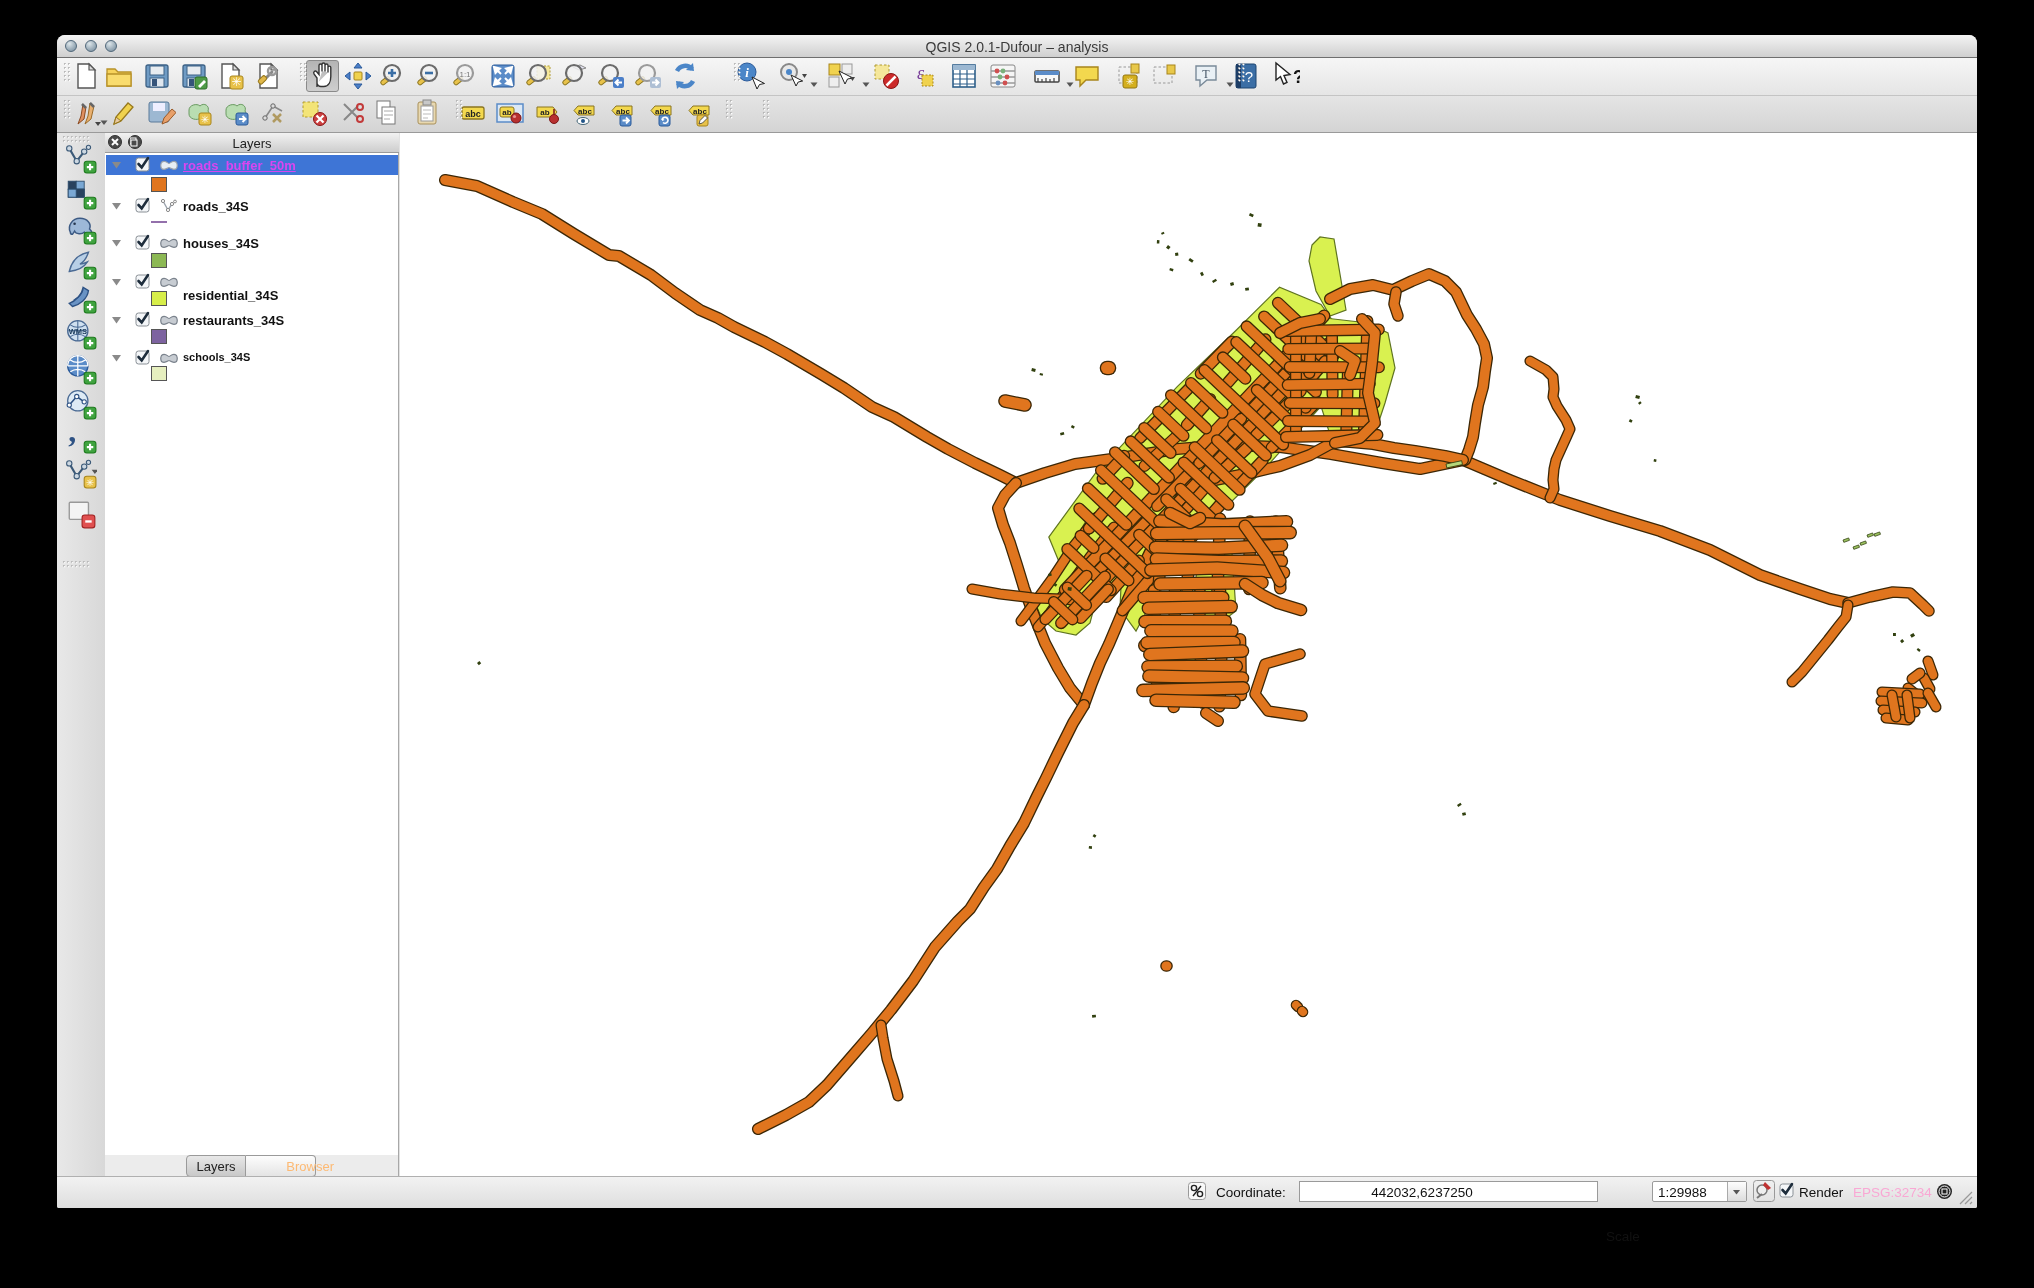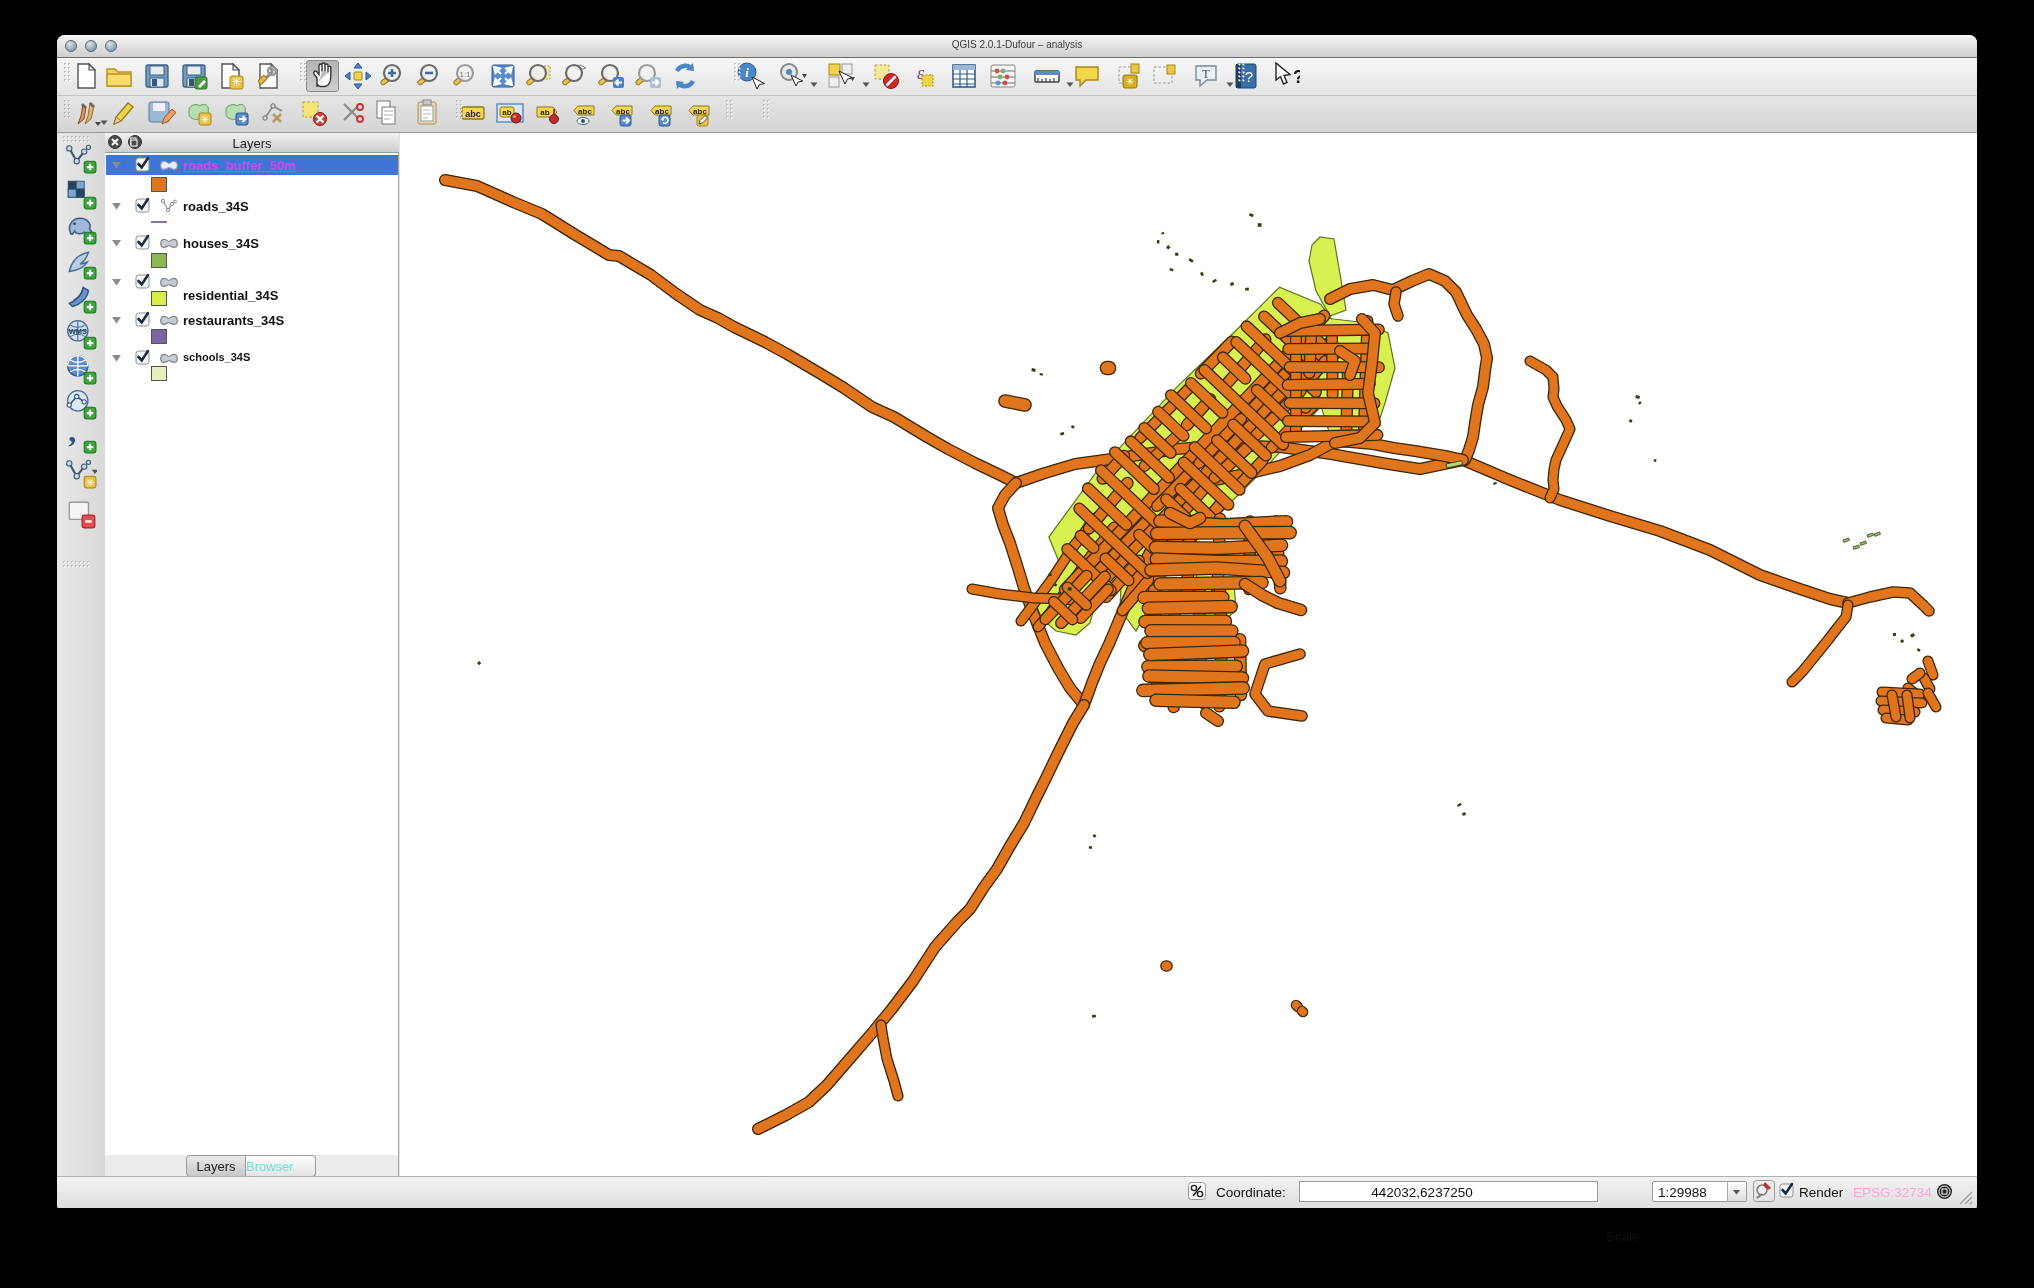--- a/index.html
+++ b/index.html
@@ -1,18 +1,18 @@
 <!DOCTYPE html>
 <html><head><meta charset="utf-8"><style>*{margin:0;padding:0;box-sizing:border-box}body{width:2034px;height:1288px;background:#000;font-family:"Liberation Sans",sans-serif;position:relative;overflow:hidden}.ab{position:absolute}</style></head><body>
 <div style="position:absolute;left:57px;top:35px;width:1920px;height:1173px;background:#e2e2e2;border-radius:8px 8px 2px 2px;"></div>
 <div style="position:absolute;left:57px;top:35px;width:1920px;height:23px;background:linear-gradient(#f4f4f4,#cfcfcf);border-radius:8px 8px 0 0;border-bottom:1px solid #6e6e6e;"></div>
 <div class="ab" style="left:65px;top:40px;width:12px;height:12px;border-radius:50%;background:radial-gradient(circle at 35% 28%,#dde6ea,#9fb0bc 55%,#72889a);border:1px solid #51687a;"></div>
 <div class="ab" style="left:85px;top:40px;width:12px;height:12px;border-radius:50%;background:radial-gradient(circle at 35% 28%,#dde6ea,#9fb0bc 55%,#72889a);border:1px solid #51687a;"></div>
 <div class="ab" style="left:105px;top:40px;width:12px;height:12px;border-radius:50%;background:radial-gradient(circle at 35% 28%,#dde6ea,#9fb0bc 55%,#72889a);border:1px solid #51687a;"></div>
-<div class="ab" style="left:57px;top:39px;width:1920px;text-align:center;font-size:10px;color:#3a3a3a;">QGIS 2.0.1-Dufour – analysis</div>
+<div class="ab" style="left:57px;top:39px;width:1920px;text-align:center;font-size:14px;color:#3a3a3a;">QGIS 2.0.1-Dufour – analysis</div>
 <div style="position:absolute;left:57px;top:58px;width:1920px;height:75px;background:linear-gradient(#f6f6f6,#d4d4d4);border-bottom:1px solid #9a9a9a;"></div>
 <div style="position:absolute;left:57px;top:95px;width:1920px;height:1px;background:#c4c4c4;"></div>
 <div style="position:absolute;left:306px;top:60px;width:33px;height:32px;background:linear-gradient(#b4b4b4,#cecece);border:1px solid #8a8a8a;border-radius:3px;"></div>
 <svg style="position:absolute;left:71px;top:61px" width="30" height="30" viewBox="0 0 30 30">
     <path d="M7,3 h11 l6,6 v18 h-17 z" fill="#fff" stroke="#555" stroke-width="1.4"></path>
     <path d="M18,3 l6,6 h-6 z" fill="#ddd" stroke="#555" stroke-width="1.2"></path>
   </svg>
 <svg style="position:absolute;left:104px;top:61px" width="30" height="30" viewBox="0 0 30 30">
     <path d="M3,8 h8 l3,3 h13 v14 h-24 z" fill="#f7d35b" stroke="#b8922a" stroke-width="1.3"></path>
     <path d="M3,13 h24 v12 h-24 z" fill="#f9dc6e" stroke="#b8922a" stroke-width="1.3"></path>
@@ -698,21 +698,21 @@
     <path d="M3.5,8 l3.2,3.5 L13,2" fill="none" stroke="#1e2d3c" stroke-width="2.6" stroke-linecap="round"></path>
   </svg>
 <svg style="position:absolute;left:160px;top:352px" width="18" height="13" viewBox="0 0 18 13">
     <path d="M1.5,3.5 C5,0.5 8,4.5 9,4.5 C10,4.5 13,0.5 16.5,3.5 C17.5,5.5 17.5,7.5 16.5,9.5 C13,12 10,8.5 9,8.5 C8,8.5 5,12 1.5,9.5 C0.5,7.5 0.5,5.5 1.5,3.5 z" fill="#c7ccd2" stroke="#7a828c" stroke-width="1.2"></path>
   </svg>
 <div class="ab" style="left:183px;top:351px;font-size:11px;font-weight:bold;color:#111;">schools_34S</div>
 <div style="position:absolute;left:151px;top:366px;width:16px;height:15px;background:#e6efbf;border:1px solid #555;"></div>
 <div style="position:absolute;left:186px;top:1155px;width:60px;height:22px;background:linear-gradient(#e8e8e8,#c8c8c8);border:1px solid #9a9a9a;border-radius:4px 0 0 4px;"></div>
 <div style="position:absolute;left:246px;top:1155px;width:70px;height:22px;background:linear-gradient(#fdfdfd,#e4e4e4);border:1px solid #9a9a9a;border-left:none;border-radius:0 4px 4px 0;"></div>
 <div class="ab" style="left:186px;top:1159px;width:60px;text-align:center;font-size:13px;color:#222;">Layers</div>
-<div class="ab" style="left:246px;top:1159px;width:88px;text-align:left;font-size:13px;color:#5eead4;">Browser</div>
+<div class="ab" style="left:246px;top:1159px;width:88px;text-align:right;font-size:13px;color:#fdba74;">Browser</div>
 <div style="position:absolute;left:400px;top:133px;width:1577px;height:1043px;background:#fff;overflow:hidden;"><svg width="1577" height="1043" viewBox="0 0 1577 1043">
       <polygon points="664.7,442.6 648.8,404.1 695.1,340.6 777.5,253.4 835.4,198.0 879.5,154.3 921.0,171.5 940.1,197.9 938.3,233.3 919.6,274.9 864.7,335.8 822.0,378.0 761.3,430.7 715.4,458.8" fill="#d9f150" stroke="#5f7420" stroke-width="1.2"></polygon>
       <polygon points="925.0,185.0 968.0,190.0 988.0,200.0 995.0,235.0 985.0,270.0 975.0,300.0 955.0,312.0 932.0,308.0 920.0,270.0 918.0,230.0" fill="#d9f150" stroke="#5f7420" stroke-width="1.2"></polygon>
       <polygon points="912.0,112.0 920.0,104.0 934.0,106.0 941.0,147.0 946.0,177.0 930.0,183.0 916.0,158.0 909.0,128.0" fill="#d9f150" stroke="#5f7420" stroke-width="1.2"></polygon>
       <polygon points="636.0,472.0 686.0,388.0 714.0,398.0 700.0,452.0 690.0,490.0 676.0,502.0 656.0,498.0 642.0,486.0" fill="#d9f150" stroke="#5f7420" stroke-width="1.2"></polygon>
       <polygon points="726.0,392.0 758.0,388.0 752.0,468.0 736.0,498.0 720.0,476.0 722.0,430.0" fill="#d9f150" stroke="#5f7420" stroke-width="1.2"></polygon>
       <polygon points="798.0,428.0 832.0,420.0 836.0,478.0 806.0,500.0 794.0,462.0" fill="#d9f150" stroke="#5f7420" stroke-width="1.2"></polygon>
       <polygon points="768.0,498.0 806.0,492.0 802.0,545.0 772.0,548.0" fill="#d9f150" stroke="#5f7420" stroke-width="1.2"></polygon>
       <polyline points="45.0,47.0 77.0,53.0 113.0,69.0 142.0,81.0 174.0,101.0 209.0,122.0 219.0,123.0 251.0,142.0 275.0,160.0 300.0,177.0 318.0,185.0 334.0,194.0 365.0,209.0 387.0,221.0 421.0,241.0 444.0,255.0 472.0,274.0 494.0,284.0 527.0,304.0 548.0,316.0 575.0,330.0 600.0,342.0 616.0,350.0" fill="none" stroke="#3c2706" stroke-width="12.1" stroke-linecap="round" stroke-linejoin="round"></polyline>
       <polyline points="45.0,47.0 77.0,53.0 113.0,69.0 142.0,81.0 174.0,101.0 209.0,122.0 219.0,123.0 251.0,142.0 275.0,160.0 300.0,177.0 318.0,185.0 334.0,194.0 365.0,209.0 387.0,221.0 421.0,241.0 444.0,255.0 472.0,274.0 494.0,284.0 527.0,304.0 548.0,316.0 575.0,330.0 600.0,342.0 616.0,350.0" fill="none" stroke="#e0751e" stroke-width="9.5" stroke-linecap="round" stroke-linejoin="round"></polyline>

